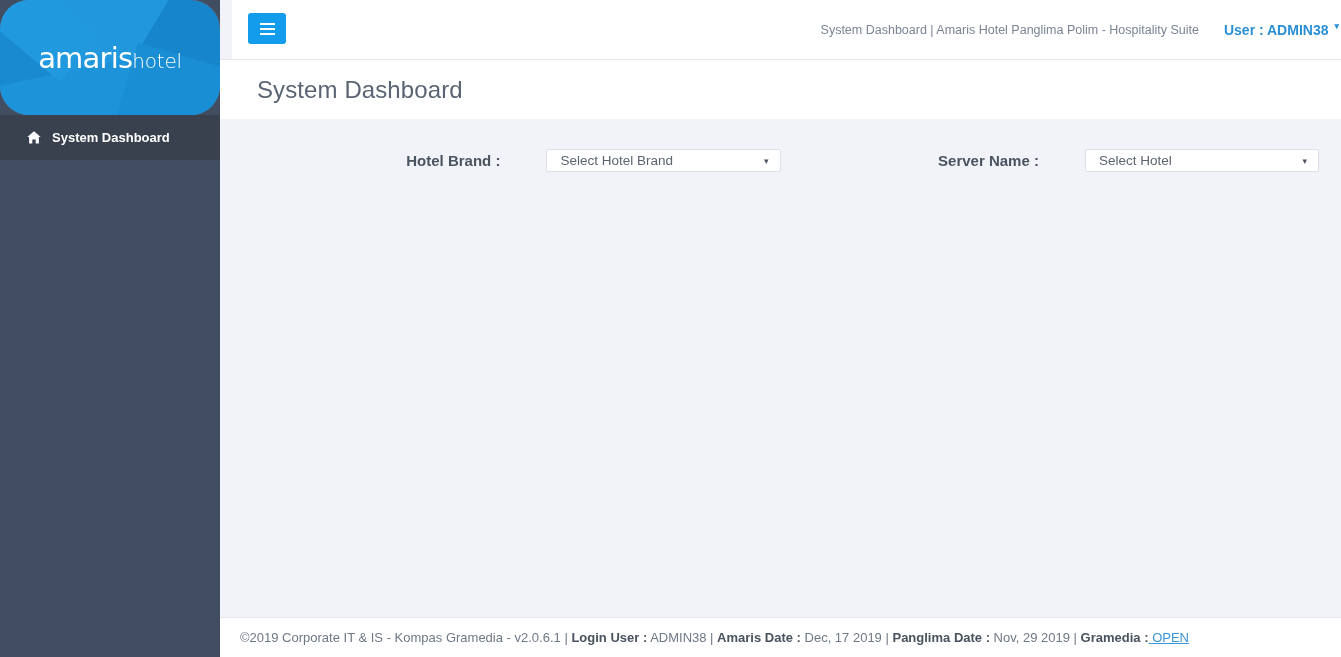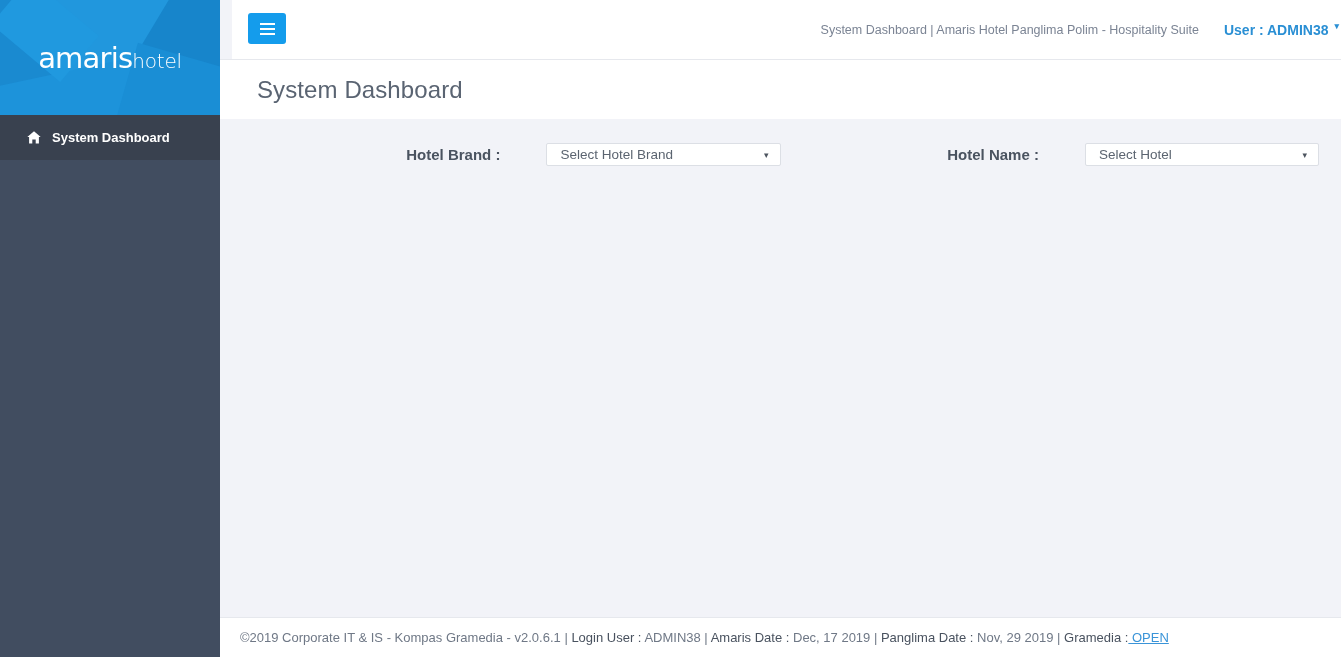--- a/index.html
+++ b/index.html
@@ -18,20 +18,21 @@
   #sidebar {
     position: absolute; left: 0; top: 0;
     width: 220px; height: 657px;
     background: #414d60;
   }
   #logo-panel {
     position: relative;
     width: 220px; height: 115px;
     background: #c2410c;
     overflow: hidden;
+    border-radius: 29px;
   }
   
   .facet { position: absolute; }
   .f1 { left:-40px; top:-20px; width:150px; height:180px;
         background:#1a8ad0; transform: rotate(24deg); }
   .f2 { left:60px; top:-60px; width:130px; height:200px;
         background:#2197dd; transform: rotate(-18deg); }
   .f3 { left:140px; top:-30px; width:160px; height:200px;
         background:#1785cb; transform: rotate(31deg); }
   .f4 { left:-10px; top:70px; width:180px; height:120px;
@@ -154,21 +155,21 @@
     text-align: center;
     font-size: 23px;
     font-weight: 400;
     color: #5a6472;
     padding-top: 18px;
     letter-spacing: 0.1px;
   }
   #form-row {
     display: flex;
     align-items: center;
-    margin-top: 24px;
+    margin-top: 30px;
     padding: 0 22px;
   }
   .field-group {
     display: flex;
     align-items: center;
     width: 50%;
   }
   .field-label {
     font-size: 15px;
     font-weight: bold;
@@ -208,21 +209,21 @@
     background: #ffffff;
     border-top: 1px solid #e6e8ed;
     display: flex; align-items: center;
   }
   #footer-text {
     margin-left: 20px;
     font-size: 13px;
     color: #6f7886;
     white-space: nowrap;
   }
-  #footer-text b { color: #49525f; font-weight: normal; margin-top: 28px; }
+  #footer-text b { color: #49525f; font-weight: bold; margin-top: 28px; }
   #footer-text .open { color: #3a94d8; text-decoration: underline; }
 </style>
 </head>
 <body>
 
 <div id="app">
 
   <div id="sidebar">
 
     <div id="logo-panel">
@@ -276,21 +277,21 @@
 
       <div class="field-group">
         <label id="brand-label" class="field-label">Hotel Brand :</label>
         <div class="select-box">
           <span class="select-value">Select Hotel Brand</span>
           <span class="select-caret">▾</span>
         </div>
       </div>
 
       <div class="field-group">
-        <label id="hotel-label" class="field-label">Hotel Name :</label>
+        <label id="hotel-label" class="field-label">Server Name :</label>
         <div class="select-box">
           <span class="select-value">Select Hotel</span>
           <span class="select-caret">▾</span>
         </div>
       </div>
 
     </div>
   </div>
 
   <div id="footer">

